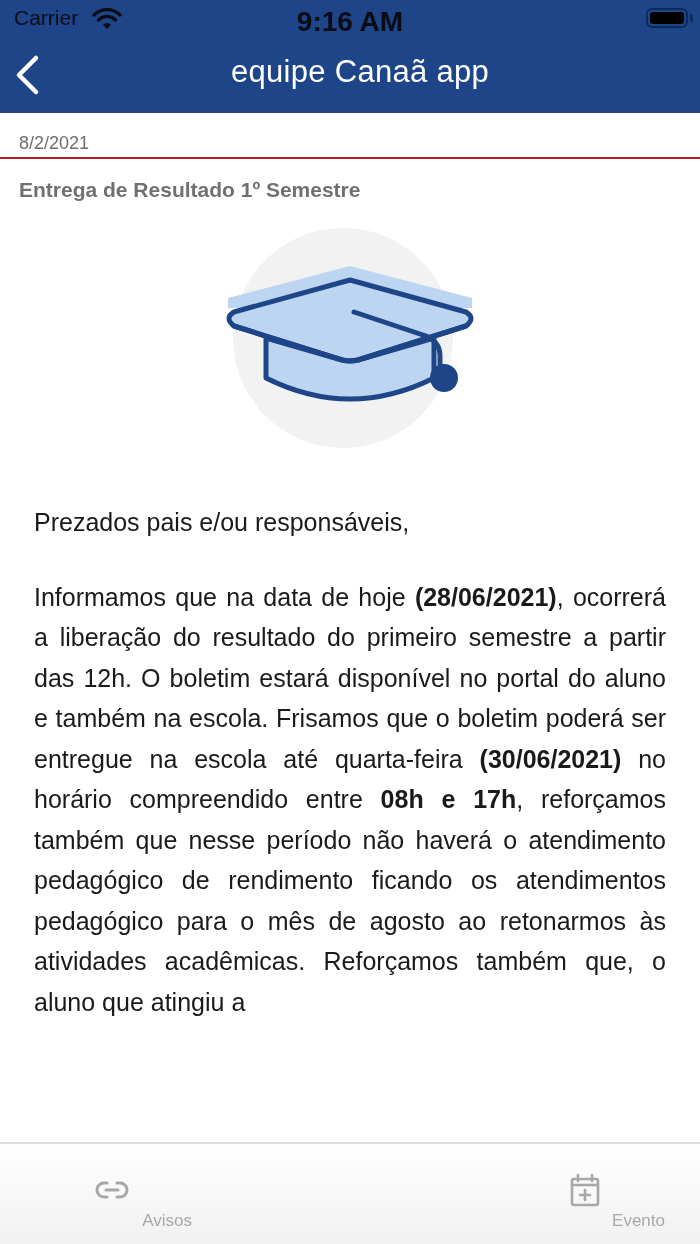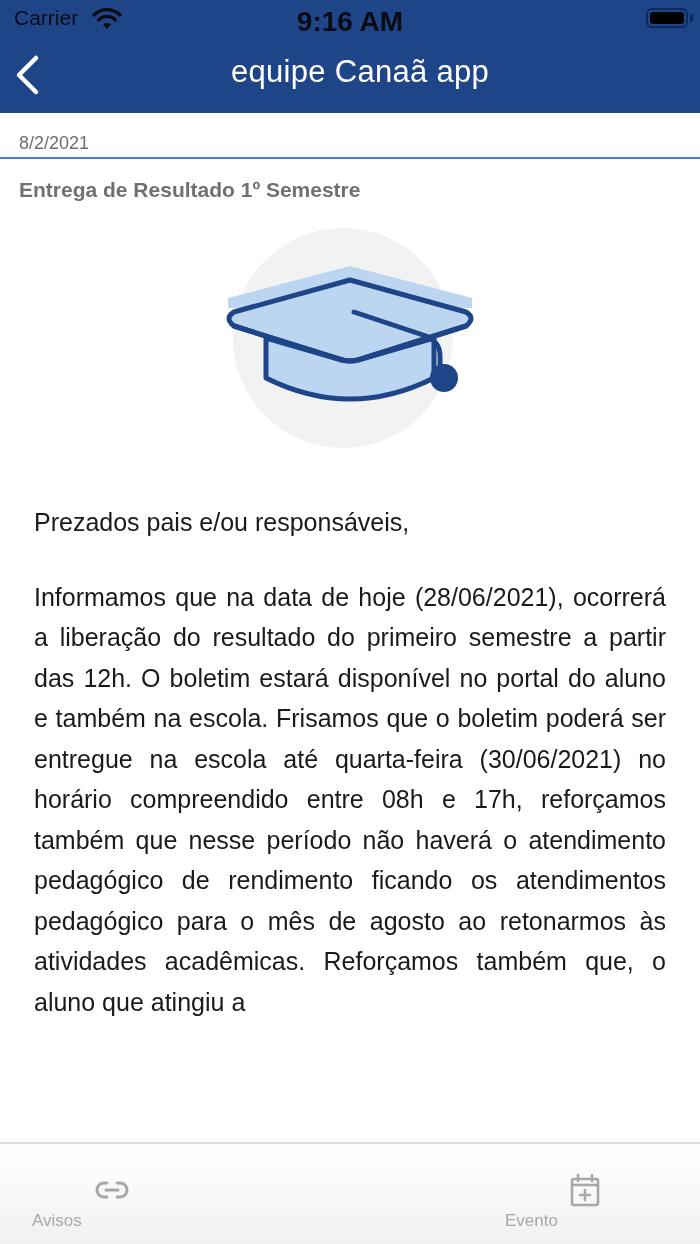--- a/index.html
+++ b/index.html
@@ -12,35 +12,35 @@
     .wifi { position: absolute; left: 92px; top: 8px; width: 30px; height: 22px; }
     .clock { position: absolute; left: 0; width: 700px; top: 6px; text-align: center; font-size: 28px; font-weight: bold; color: #0b0b14; }
     .battery { position: absolute; left: 646px; top: 8px; width: 42px; height: 20px; border: 2px solid #0d2a5c; border-radius: 6px; padding: 2px; }
     .battery-fill { width: 100%; height: 100%; background: #000; border-radius: 3px; }
     .battery-tip { position: absolute; left: 690px; top: 14px; width: 3px; height: 8px; background: #0d2a5c; border-radius: 0 2px 2px 0; }
 
     .navbar { position: absolute; left: 0; top: 38px; width: 700px; height: 75px; }
     .back-btn { position: absolute; left: 10px; top: 14px; width: 40px; height: 46px; cursor: pointer; }
     .nav-title { position: absolute; left: 0; width: 700px; top: 16px; text-align: center; font-size: 31px; color: #ffffff; letter-spacing: 0.3px; padding-left: 20px; }
 
-    .date-row { position: absolute; left: 0; top: 113px; width: 700px; height: 46px; border-bottom: 2px solid #3b82f6; }
+    .date-row { position: absolute; left: 0; top: 113px; width: 700px; height: 46px; border-bottom: 2px solid #b91c1c; }
     .date { position: absolute; left: 19px; top: 20px; font-size: 18px; color: #6d6d6d; }
     .subject { position: absolute; left: 19px; top: 178px; font-size: 21px; font-weight: bold; color: #707070; }
 
     .illustration { position: absolute; left: 233px; top: 228px; width: 220px; height: 220px; border-radius: 50%; background: #f2f2f2; }
     .cap-svg { position: absolute; left: 218px; top: 260px; width: 264px; height: 160px; }
 
     .body-text { position: absolute; left: 34px; top: 502px; width: 632px; font-size: 25px; line-height: 40.5px; color: #1a1a1a; text-align: justify; }
     .body-text p { margin-bottom: 34px; }
-    .body-text b { font-weight: normal; }
+    .body-text b { font-weight: bold; }
 
     .tabbar { position: absolute; left: 0; top: 1142px; width: 700px; height: 102px; border-top: 2px solid #dedede; background: linear-gradient(#ffffff 0%, #f1f1f1 100%); }
     .tab { position: absolute; top: 0; width: 160px; height: 100px; cursor: pointer; }
     .tab svg { position: absolute; left: 62px; top: 28px; width: 36px; height: 36px; }
-    .tab-label { position: absolute; left: 0; width: 160px; top: 67px; text-align: left; font-size: 17px; color: #a8a8a8; }
+    .tab-label { position: absolute; left: 0; width: 160px; top: 67px; text-align: right; font-size: 17px; color: #a8a8a8; }
   </style>
 </head>
 <body>
 
 <div class="topbar">
   <div class="statusbar">
     <span class="carrier">Carrier</span>
     <svg class="wifi" viewBox="0 0 30 22">
       <path d="M15 21 L11 16.5 A6 6 0 0 1 19 16.5 Z" fill="#0b0b14"></path>
       <path d="M6.5 12 A12 12 0 0 1 23.5 12" stroke="#0b0b14" stroke-width="3.2" fill="none" stroke-linecap="round"></path>

